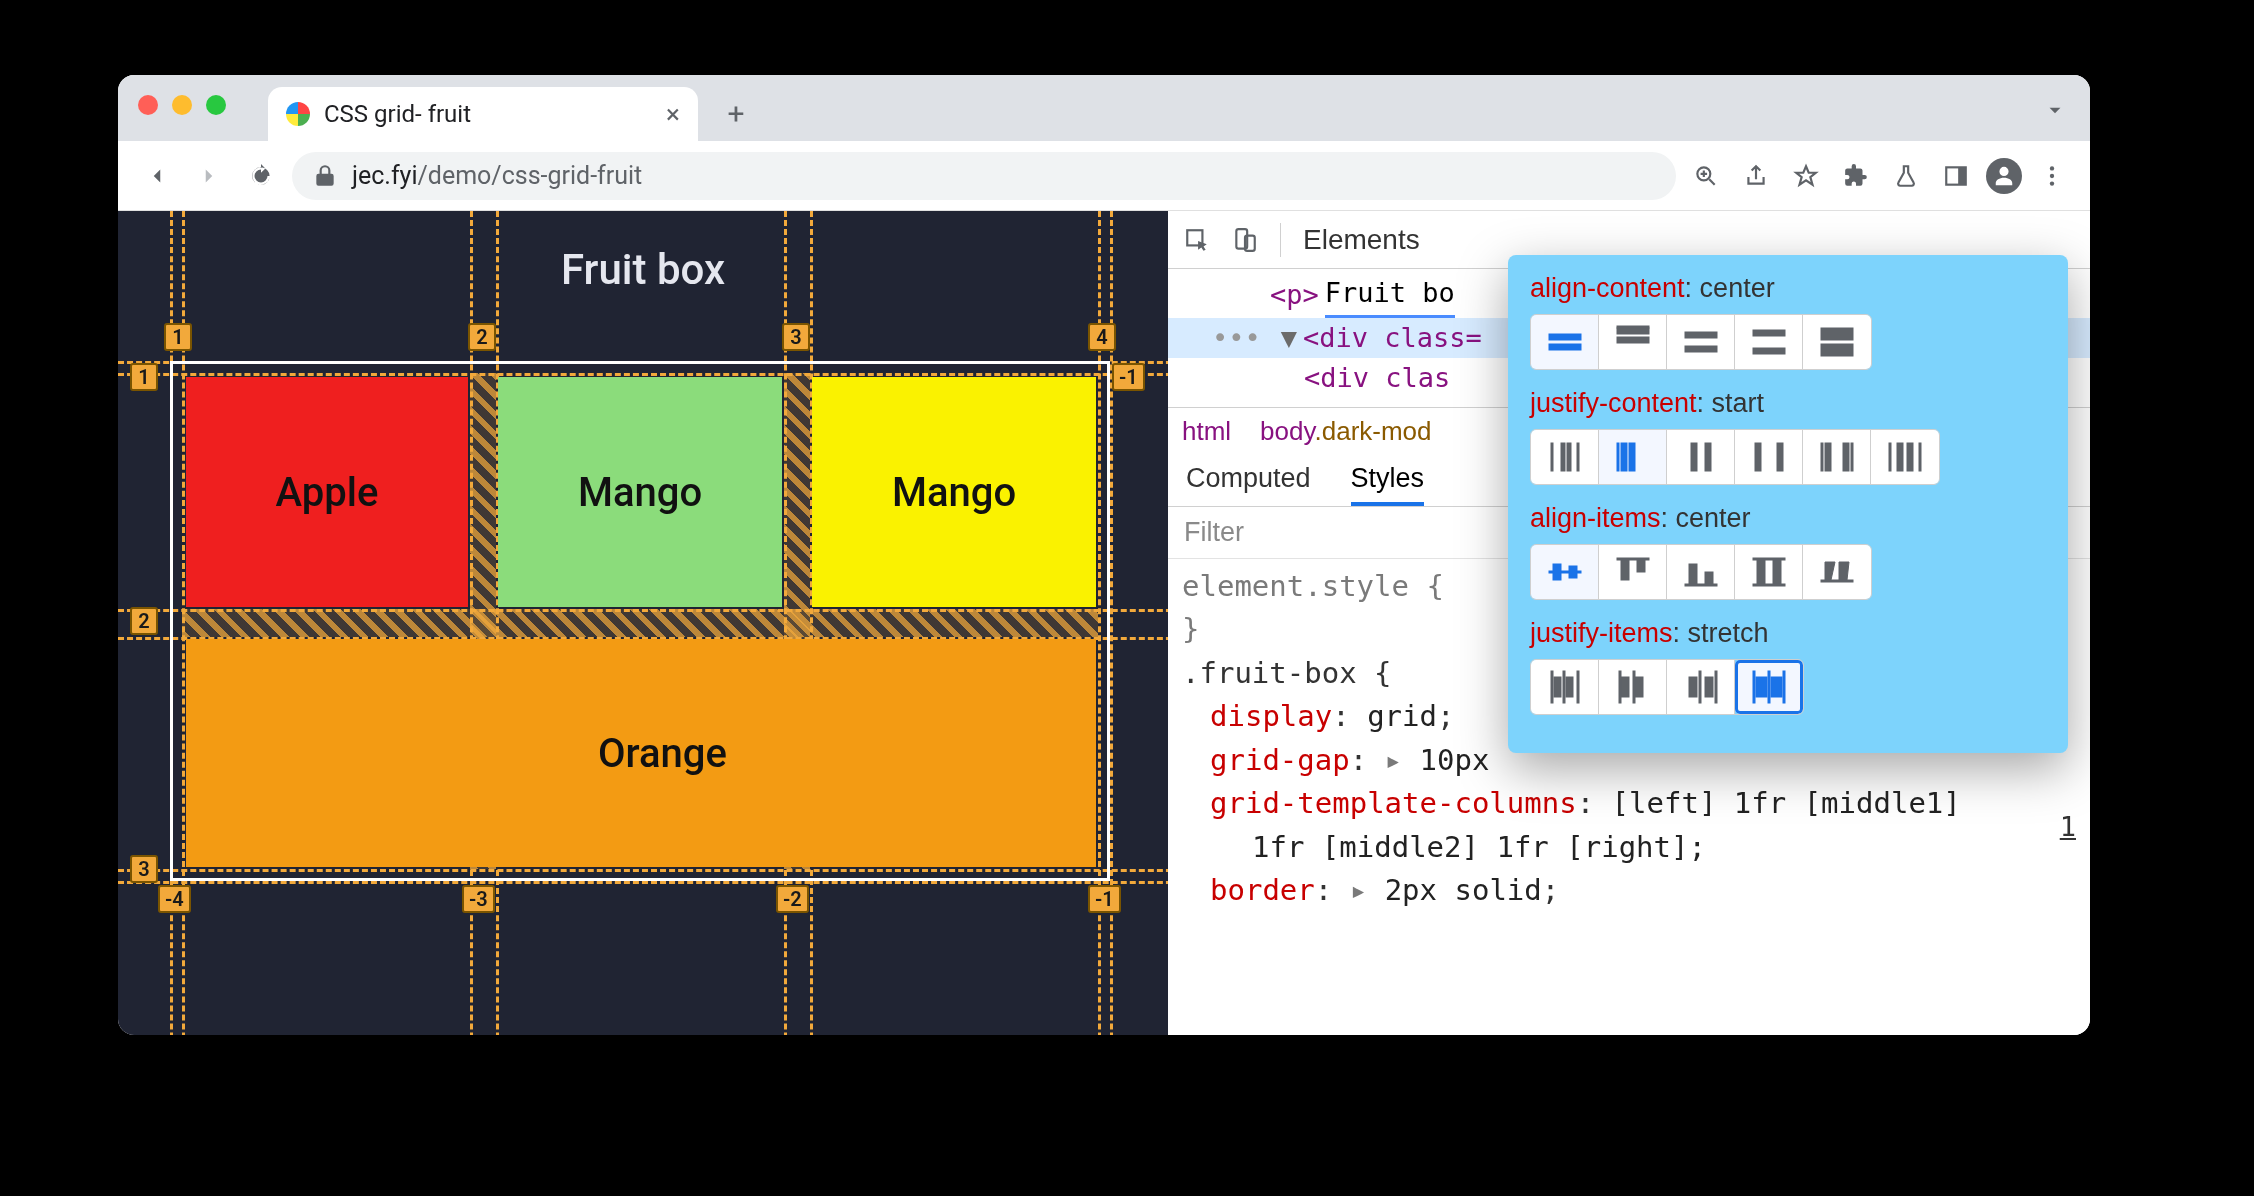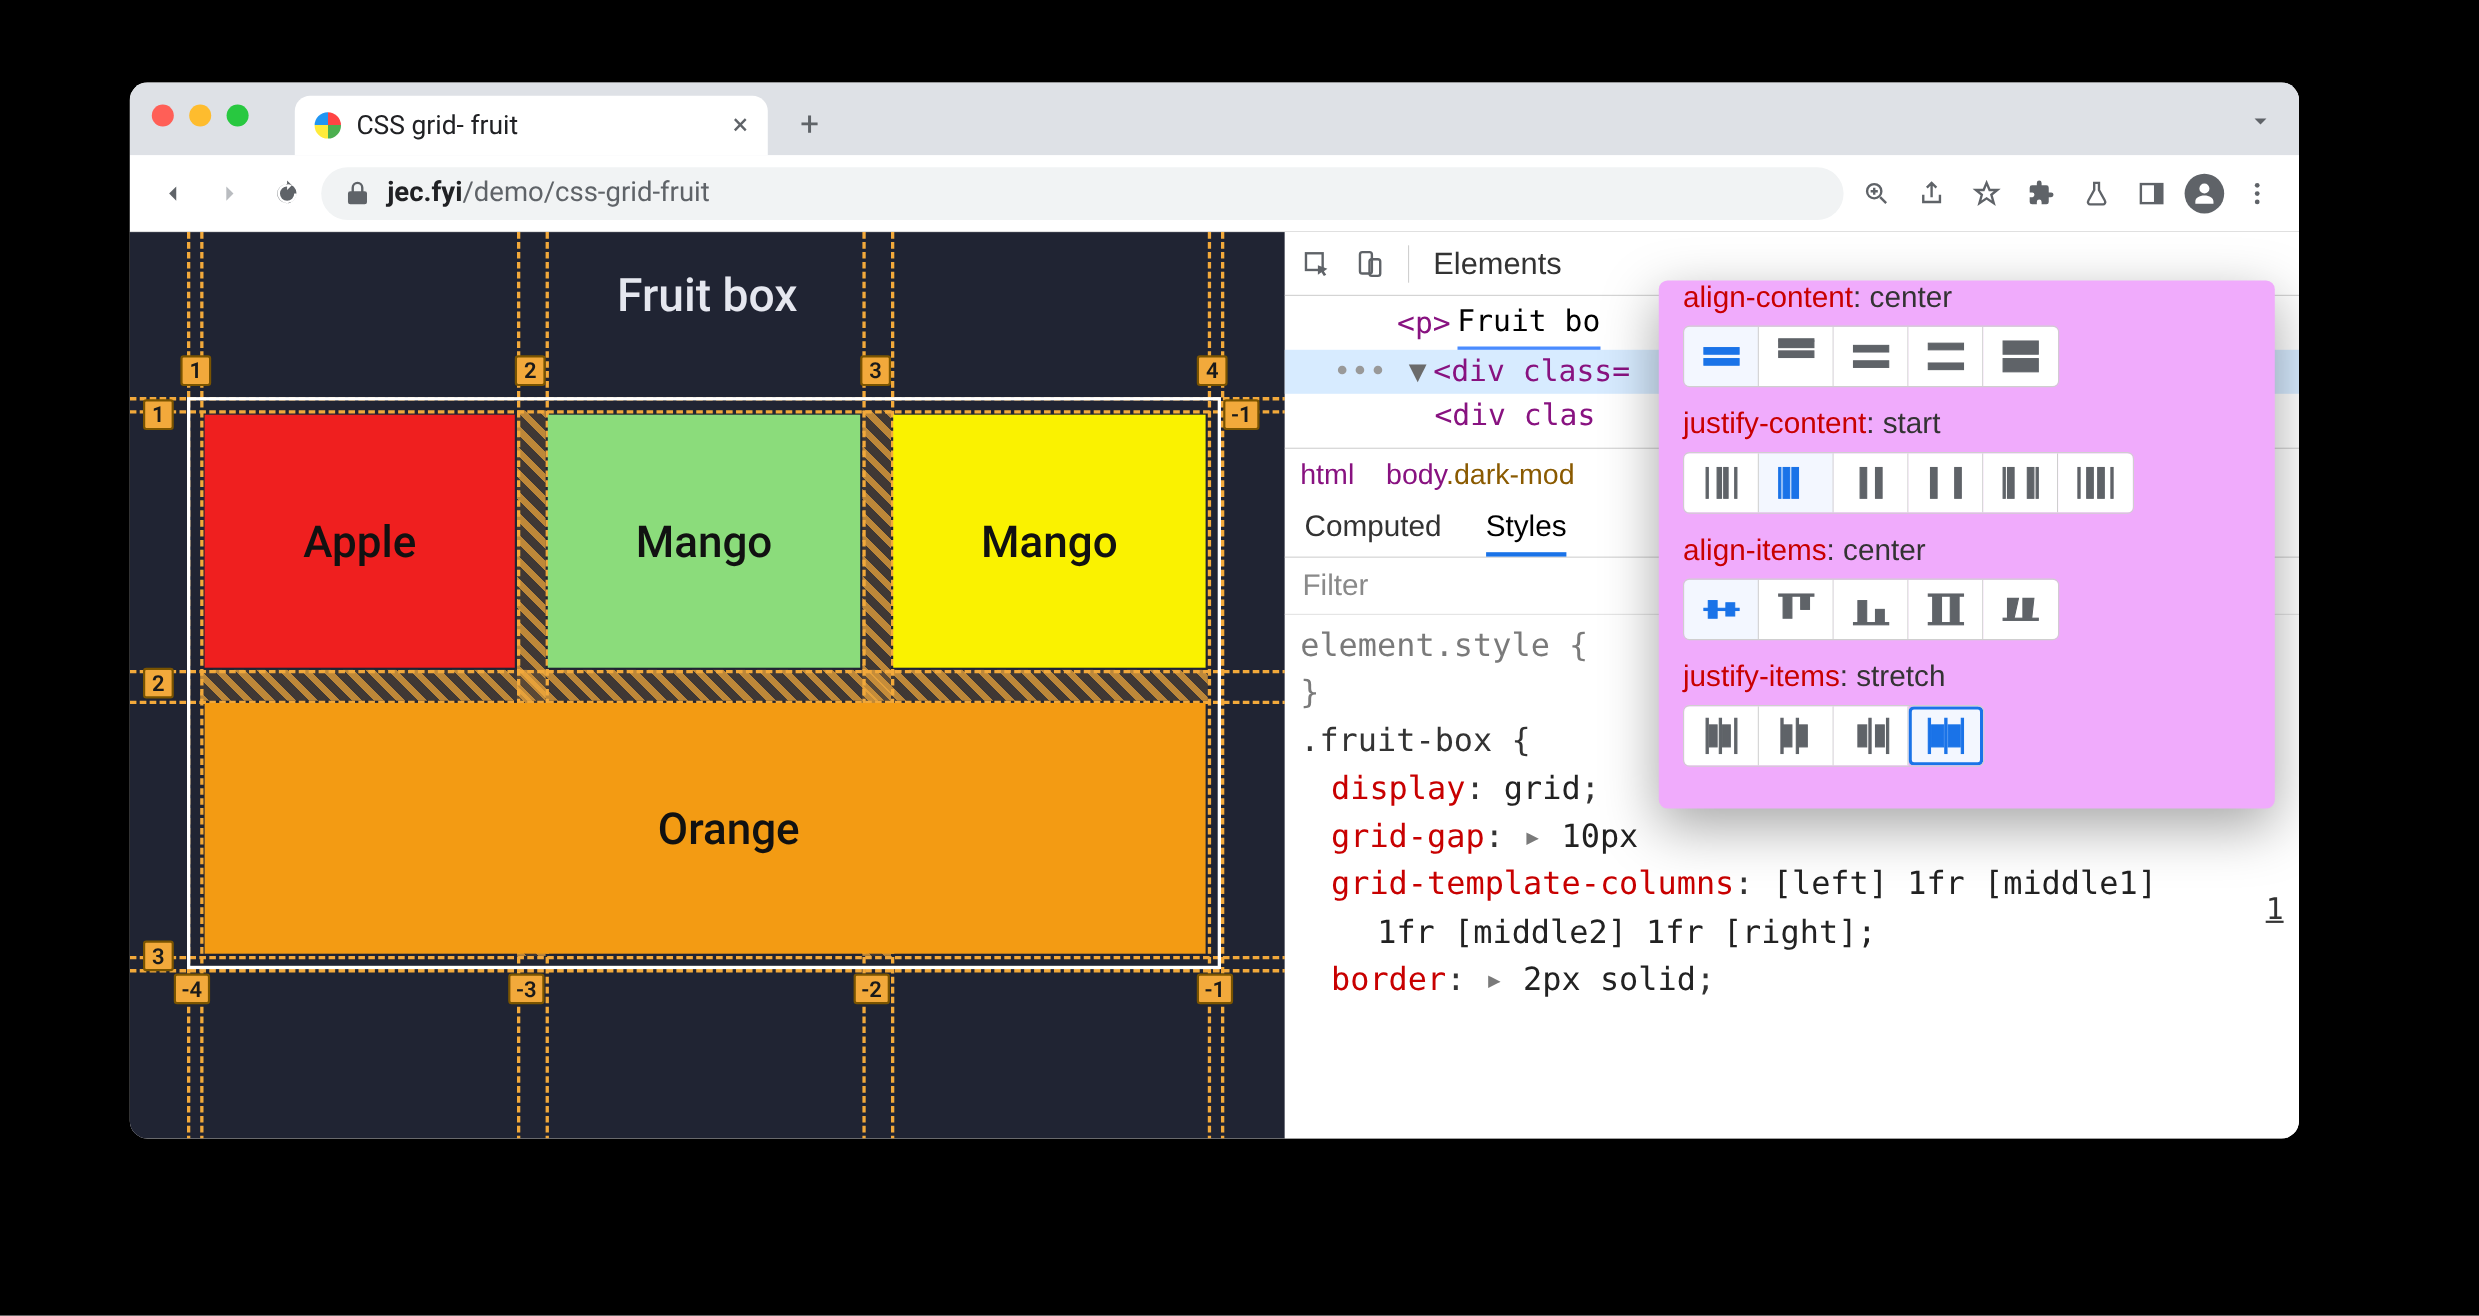--- a/index.html
+++ b/index.html
@@ -50,21 +50,21 @@
     padding:0 18px;
     border-bottom:1px solid #e0e0e0;
   }
   .navbtn { width:42px; height:42px; display:flex; align-items:center; justify-content:center; color:#5f6368; border-radius:50%; }
   .navbtn.dis { color:#b9bcc0; }
   .omnibox {
     flex:1; height:48px; background:#f1f3f4; border-radius:24px;
     display:flex; align-items:center; padding:0 20px; gap:14px;
     color:#5f6368; font-size:25px;
   }
-  .omnibox .url strong { color:#202124; font-weight:700; }
+  .omnibox .url strong { color:#202124; font-weight:400; }
   .tbicon { width:40px; height:40px; display:flex; align-items:center; justify-content:center; color:#5f6368; }
   .avatar { width:36px; height:36px; border-radius:50%; background:#5f6368; display:flex; align-items:center; justify-content:center; }
   .avatar svg { fill:#fff; }
 
   
   .content { position:absolute; left:0; right:0; top:136px; bottom:0; display:flex; }
 
   
   .page {
     width:1050px; height:100%;
@@ -166,24 +166,24 @@
   .rules .val  { color:#222; }
   .rules .grey { color:#7a7a7a; }
   .rules .row  { padding-left:28px; }
   .tri { color:#7a7a7a; }
 
   
   .popover {
     position:absolute;
     right:22px; top:44px;
     width:560px;
-    background:#f0abfc;
+    background:#7dd3fc;
     border-radius:8px;
     box-shadow: 0 16px 50px rgba(0,0,0,.35);
-    padding:0 22px 20px;
+    padding:18px 22px 20px;
     font-family:-apple-system,sans-serif;
   }
   .pop-group { margin-bottom:18px; }
   .pop-title { font-size:27px; margin-bottom:10px; }
   .pop-title .prop { color:#c80000; }
   .btnrow { display:flex; gap:0; border:1px solid #cfcfcf; border-radius:6px; overflow:hidden; width:max-content; }
   .ibtn {
     width:68px; height:54px;
     display:flex; align-items:center; justify-content:center;
     border-right:1px solid #cfcfcf;

